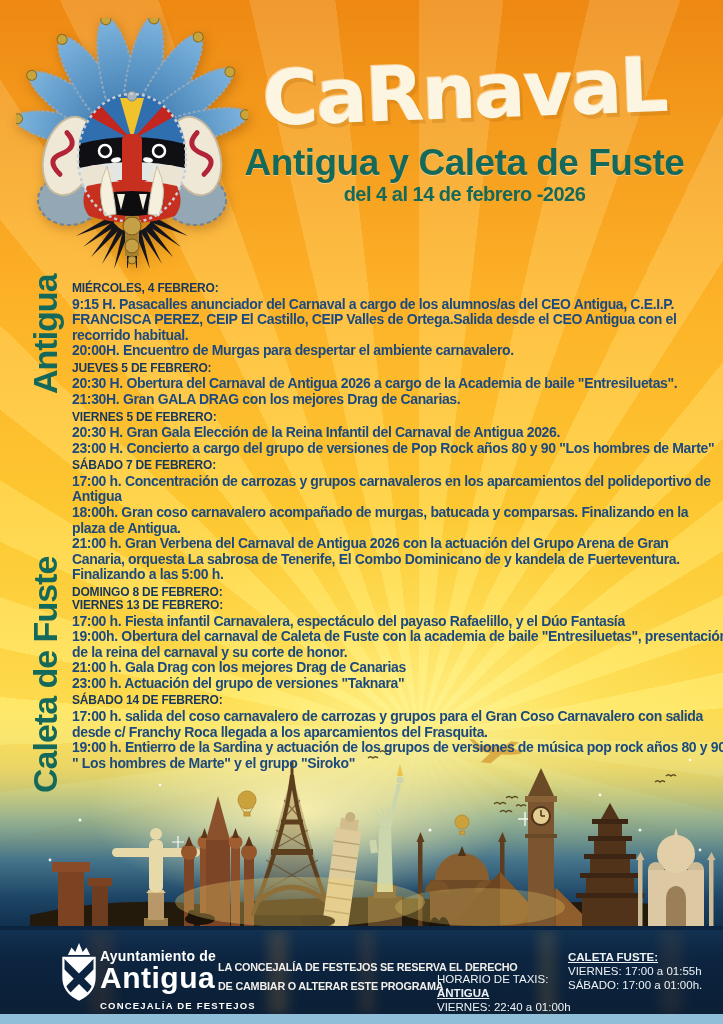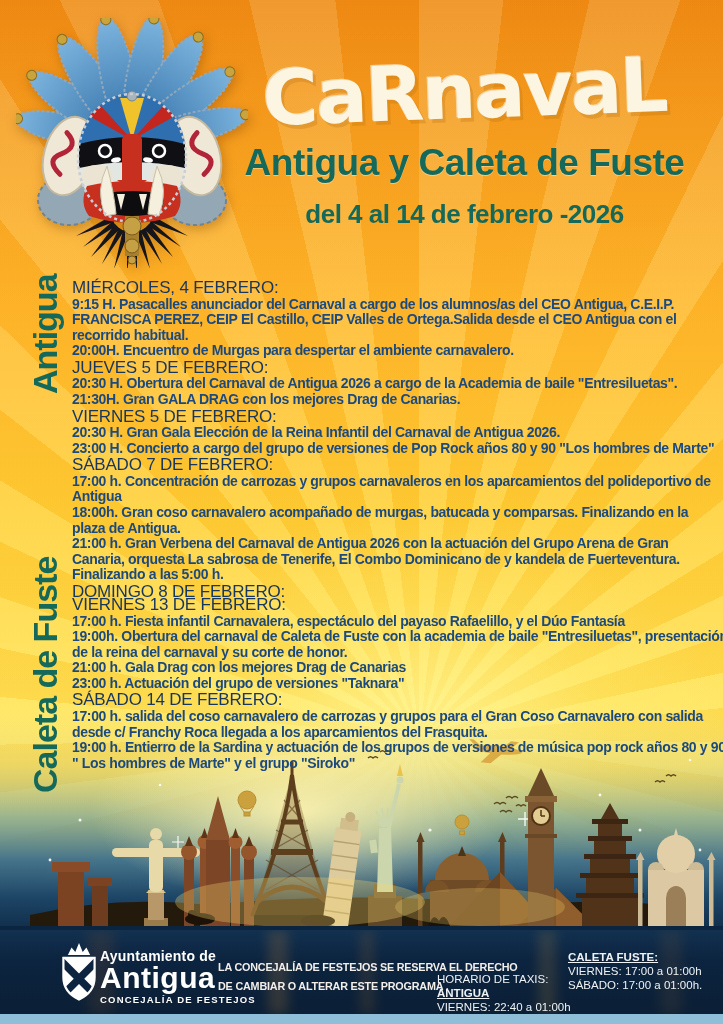--- a/index.html
+++ b/index.html
@@ -9,39 +9,39 @@
     background:repeating-conic-gradient(from 178deg at 58% 72%, rgba(255,250,225,0.14) 0deg 6.5deg, rgba(236,130,20,0.10) 6.5deg 13deg);}
   .glow{position:absolute;inset:0;z-index:0;
     background:radial-gradient(ellipse 430px 350px at 58% 74%, rgba(255,252,170,0.75), rgba(255,240,120,0.28) 45%, rgba(255,240,120,0) 72%);}
   .mask-art{position:absolute;left:16px;top:18px;width:232px;height:250px;z-index:3;filter:drop-shadow(2px 4px 6px rgba(120,60,0,0.35));}
   .header-block{position:absolute;left:212px;top:44px;width:505px;z-index:2;text-align:center;}
   .title{font-family:"DejaVu Sans",sans-serif;font-weight:bold;font-size:76px;line-height:96px;color:#FBF5E2;
     transform:rotate(-2deg);letter-spacing:-2px;
     text-shadow:3px 4px 0 rgba(186,116,22,0.30), -1px -1px 0 rgba(255,255,255,0.55);}
   .subtitle{margin-top:4px;font-size:37px;font-weight:bold;color:#15695A;letter-spacing:-0.5px;line-height:38px;
     text-shadow:0 1px 0 rgba(255,255,255,0.35);}
-  .dates{margin-top:17px;font-size:26px;font-weight:bold;color:#15695A;letter-spacing:-0.5px;text-align:center;}
+  .dates{margin-top:1px;font-size:20px;font-weight:bold;color:#15695A;letter-spacing:-0.5px;text-align:center;}
   .v-label{position:absolute;z-index:2;transform:rotate(-90deg);transform-origin:0 0;
     font-size:34px;font-weight:bold;color:#15695A;letter-spacing:-1px;white-space:nowrap;}
   .v-antigua{left:26px;top:394px;}
   .v-caleta{left:26px;top:793px;}
   .sched{position:absolute;left:72px;z-index:2;}
   .sched-antigua{top:279px;width:645px;}
   .sched-caleta{top:596px;width:660px;}
   .sched-line{font-size:14px;font-weight:bold;letter-spacing:-0.35px;line-height:15.6px;color:#1D4A7E;}
-  .sched-line.header{font-size:17px;color:#16365E;font-weight:400;line-height:16.5px;margin-top:1px;letter-spacing:-0.2px;}
+  .sched-line.header{font-size:12px;color:#16365E;font-weight:700;line-height:16.5px;margin-top:1px;letter-spacing:-0.2px;}
   .scene{position:absolute;left:0;top:700px;width:723px;height:235px;z-index:1;}
   .footer{position:absolute;left:0;top:930px;width:723px;height:84px;z-index:4;overflow:hidden;
     background:linear-gradient(180deg,#123150 0%,#0C2440 35%,#0B1F35 100%);}
   .refl{position:absolute;top:0;height:84px;filter:blur(6px);opacity:.8;}
   .crest{position:absolute;left:53px;top:8px;width:52px;height:68px;}
   .org-text{position:absolute;left:100px;top:18px;color:#fff;}
   .org-line1{font-size:14px;font-weight:bold;letter-spacing:0.2px;}
   .org-name{font-size:30px;font-weight:bold;line-height:28px;letter-spacing:0.5px;}
-  .org-line2{font-size:9.5px;font-weight:bold;letter-spacing:1.2px;margin-top:2px;}
+  .org-line2{font-size:9.5px;font-weight:bold;letter-spacing:1.2px;margin-top:8px;}
   .disclaimer{position:absolute;left:218px;top:28px;width:220px;color:#F2EFEa;
     font-size:10.8px;font-weight:bold;letter-spacing:-0.2px;line-height:19px;white-space:nowrap;}
   .taxis{position:absolute;left:437px;top:6px;color:#EEF2F5;font-size:11.5px;line-height:14px;}
   .taxi-col{position:absolute;top:0;white-space:nowrap;}
   .taxi-col-antigua{left:0;margin-top:36px;}
   .taxi-col-caleta{left:131px;padding-top:14px;}
   .taxi-title{white-space:nowrap;}
   .taxi-heading{font-weight:bold;text-decoration:underline;}
   .taxi-line{white-space:nowrap;}
   .bottom-strip{position:absolute;left:0;top:1014px;width:723px;height:10px;z-index:5;background:#8FBFD8;}
@@ -402,21 +402,21 @@
         <div class="taxi-heading">ANTIGUA</div>
         <div>
             <div class="taxi-line">VIERNES: 22:40 a 01:00h</div>
             <div class="taxi-line">SÁBADO: 22:00 a 04:30h</div>
             <div class="taxi-line">DOMINGO: 17:00 a 22:00h</div>
           </div>
       </div>
       <div class="taxi-col taxi-col-caleta">
         <div class="taxi-heading">CALETA FUSTE:</div>
         <div>
-            <div class="taxi-line">VIERNES: 17:00 a 01:00h</div>
+            <div class="taxi-line">VIERNES: 17:00 a 01:55h</div>
             <div class="taxi-line">SÁBADO: 17:00 a 01:00h.</div>
           </div>
       </div>
     </div>
   </footer>
 
   <div class="bottom-strip"></div>
 </div>
 
 </body></html>

